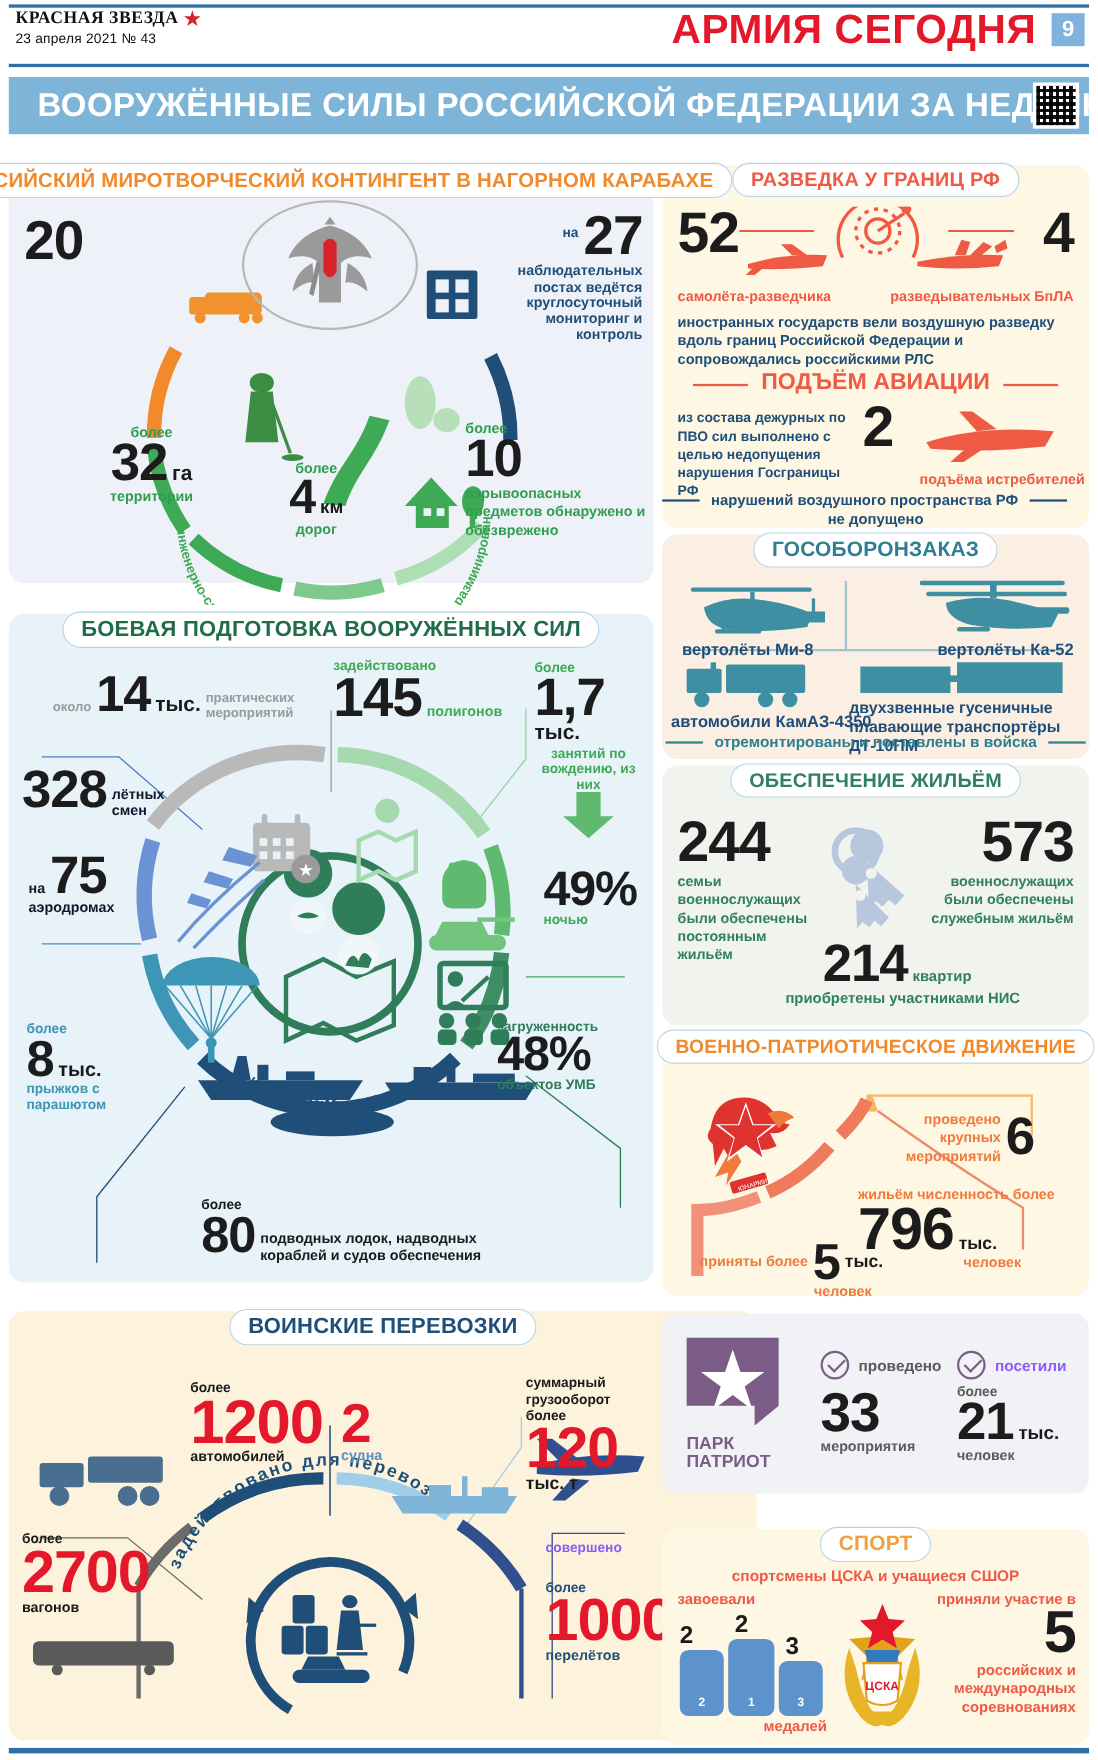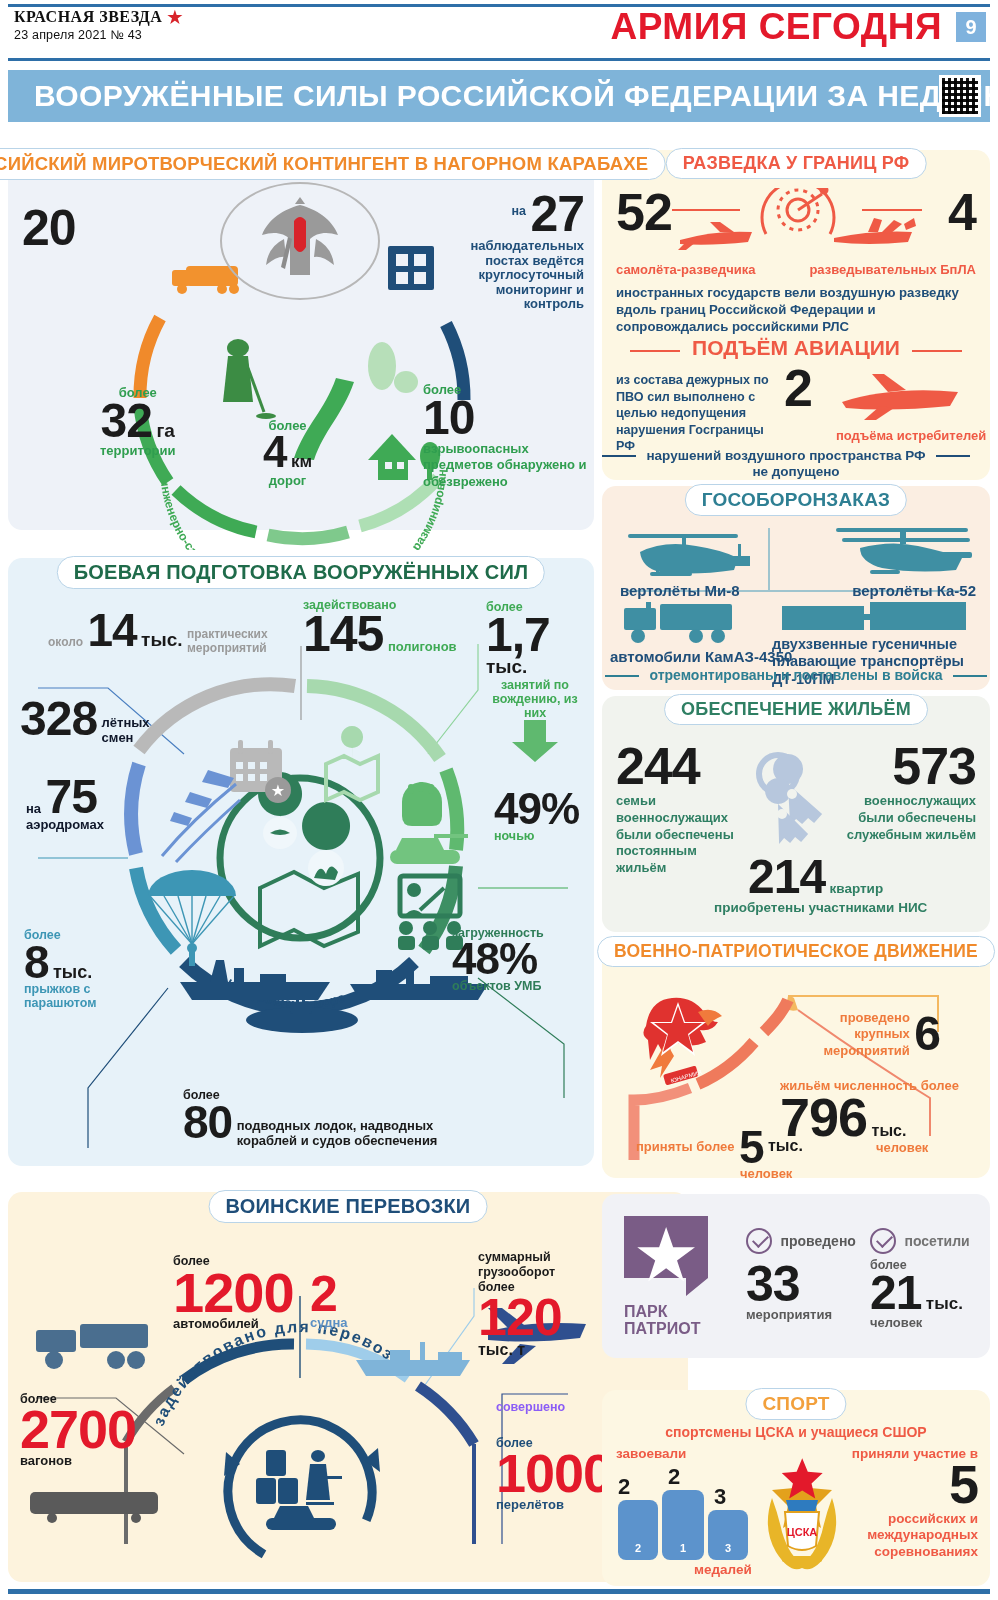--- a/index.html
+++ b/index.html
@@ -64,21 +64,21 @@
   }
 
   
   #p-karabakh { left:8px; top:150px; width:586px; height:380px; background:#eef2f8; }
   #p-karabakh .pill { top:-2px; color:#f08a2b; font-size:18.5px; }
 
   .num { font-weight:bold; font-family:"Liberation Sans", sans-serif; line-height:0.88;
          letter-spacing:-1px; color:#1c1c1c; }
   .lbl { font-weight:bold; line-height:1.12; }
 
-  .k-20 { position:absolute; left:14px; top:56px; }
+  .k-20 { position:absolute; left:14px; top:46px; }
   .k-20 .num { font-size:50px; }
   .k-20 .lbl { font-size:13px; color:#f08a2b; margin-top:4px; width:130px; }
 
   .k-27 { position:absolute; right:10px; top:42px; width:150px; text-align:right; }
   .k-27 .pre { font-size:12.5px; color:#1f4e79; font-weight:bold; display:inline-block; vertical-align:top; margin-top:12px;}
   .k-27 .num { font-size:50px; color:#1c1c1c; display:inline-block; }
   .k-27 .lbl { font-size:13px; color:#1f4e79; margin-top:3px; }
 
   .k-32 { position:absolute; left:92px; top:235px; text-align:center; }
   .k-32 .pre,.k-4 .pre,.k-10 .pre { font-size:13px; color:#2f9e4f; font-weight:bold; }
@@ -747,21 +747,21 @@
 
     <div style="position:absolute; left:144px; top:34px">
       <span class="chk"></span>
       <span style="font-size:14px; font-weight:bold; color:#5a5a5a; vertical-align:middle; margin-left:4px">проведено</span>
       <div class="num" style="font-size:50px; margin-top:8px">33</div>
       <div class="lbl" style="font-size:13px; color:#5a5a5a; margin-top:2px">мероприятия</div>
     </div>
 
     <div style="position:absolute; left:268px; top:34px">
       <span class="chk"></span>
-      <span style="font-size:14px; font-weight:bold; color:#737373; vertical-align:middle; margin-left:4px">посетили</span>
+      <span style="font-size:14px; font-weight:bold; color:#8b5cf6; vertical-align:middle; margin-left:4px">посетили</span>
       <div class="lbl" style="font-size:12.5px; color:#5a5a5a; margin-top:4px">более</div>
       <span class="num" style="font-size:48px">21</span>
       <span class="lbl" style="font-size:17px; color:#1a1a1a">тыс.</span>
       <div class="lbl" style="font-size:13px; color:#5a5a5a; margin-top:2px">человек</div>
     </div>
   </div>
 
   <div class="card" id="p-sport">
     <div class="pill">СПОРТ</div>
 

